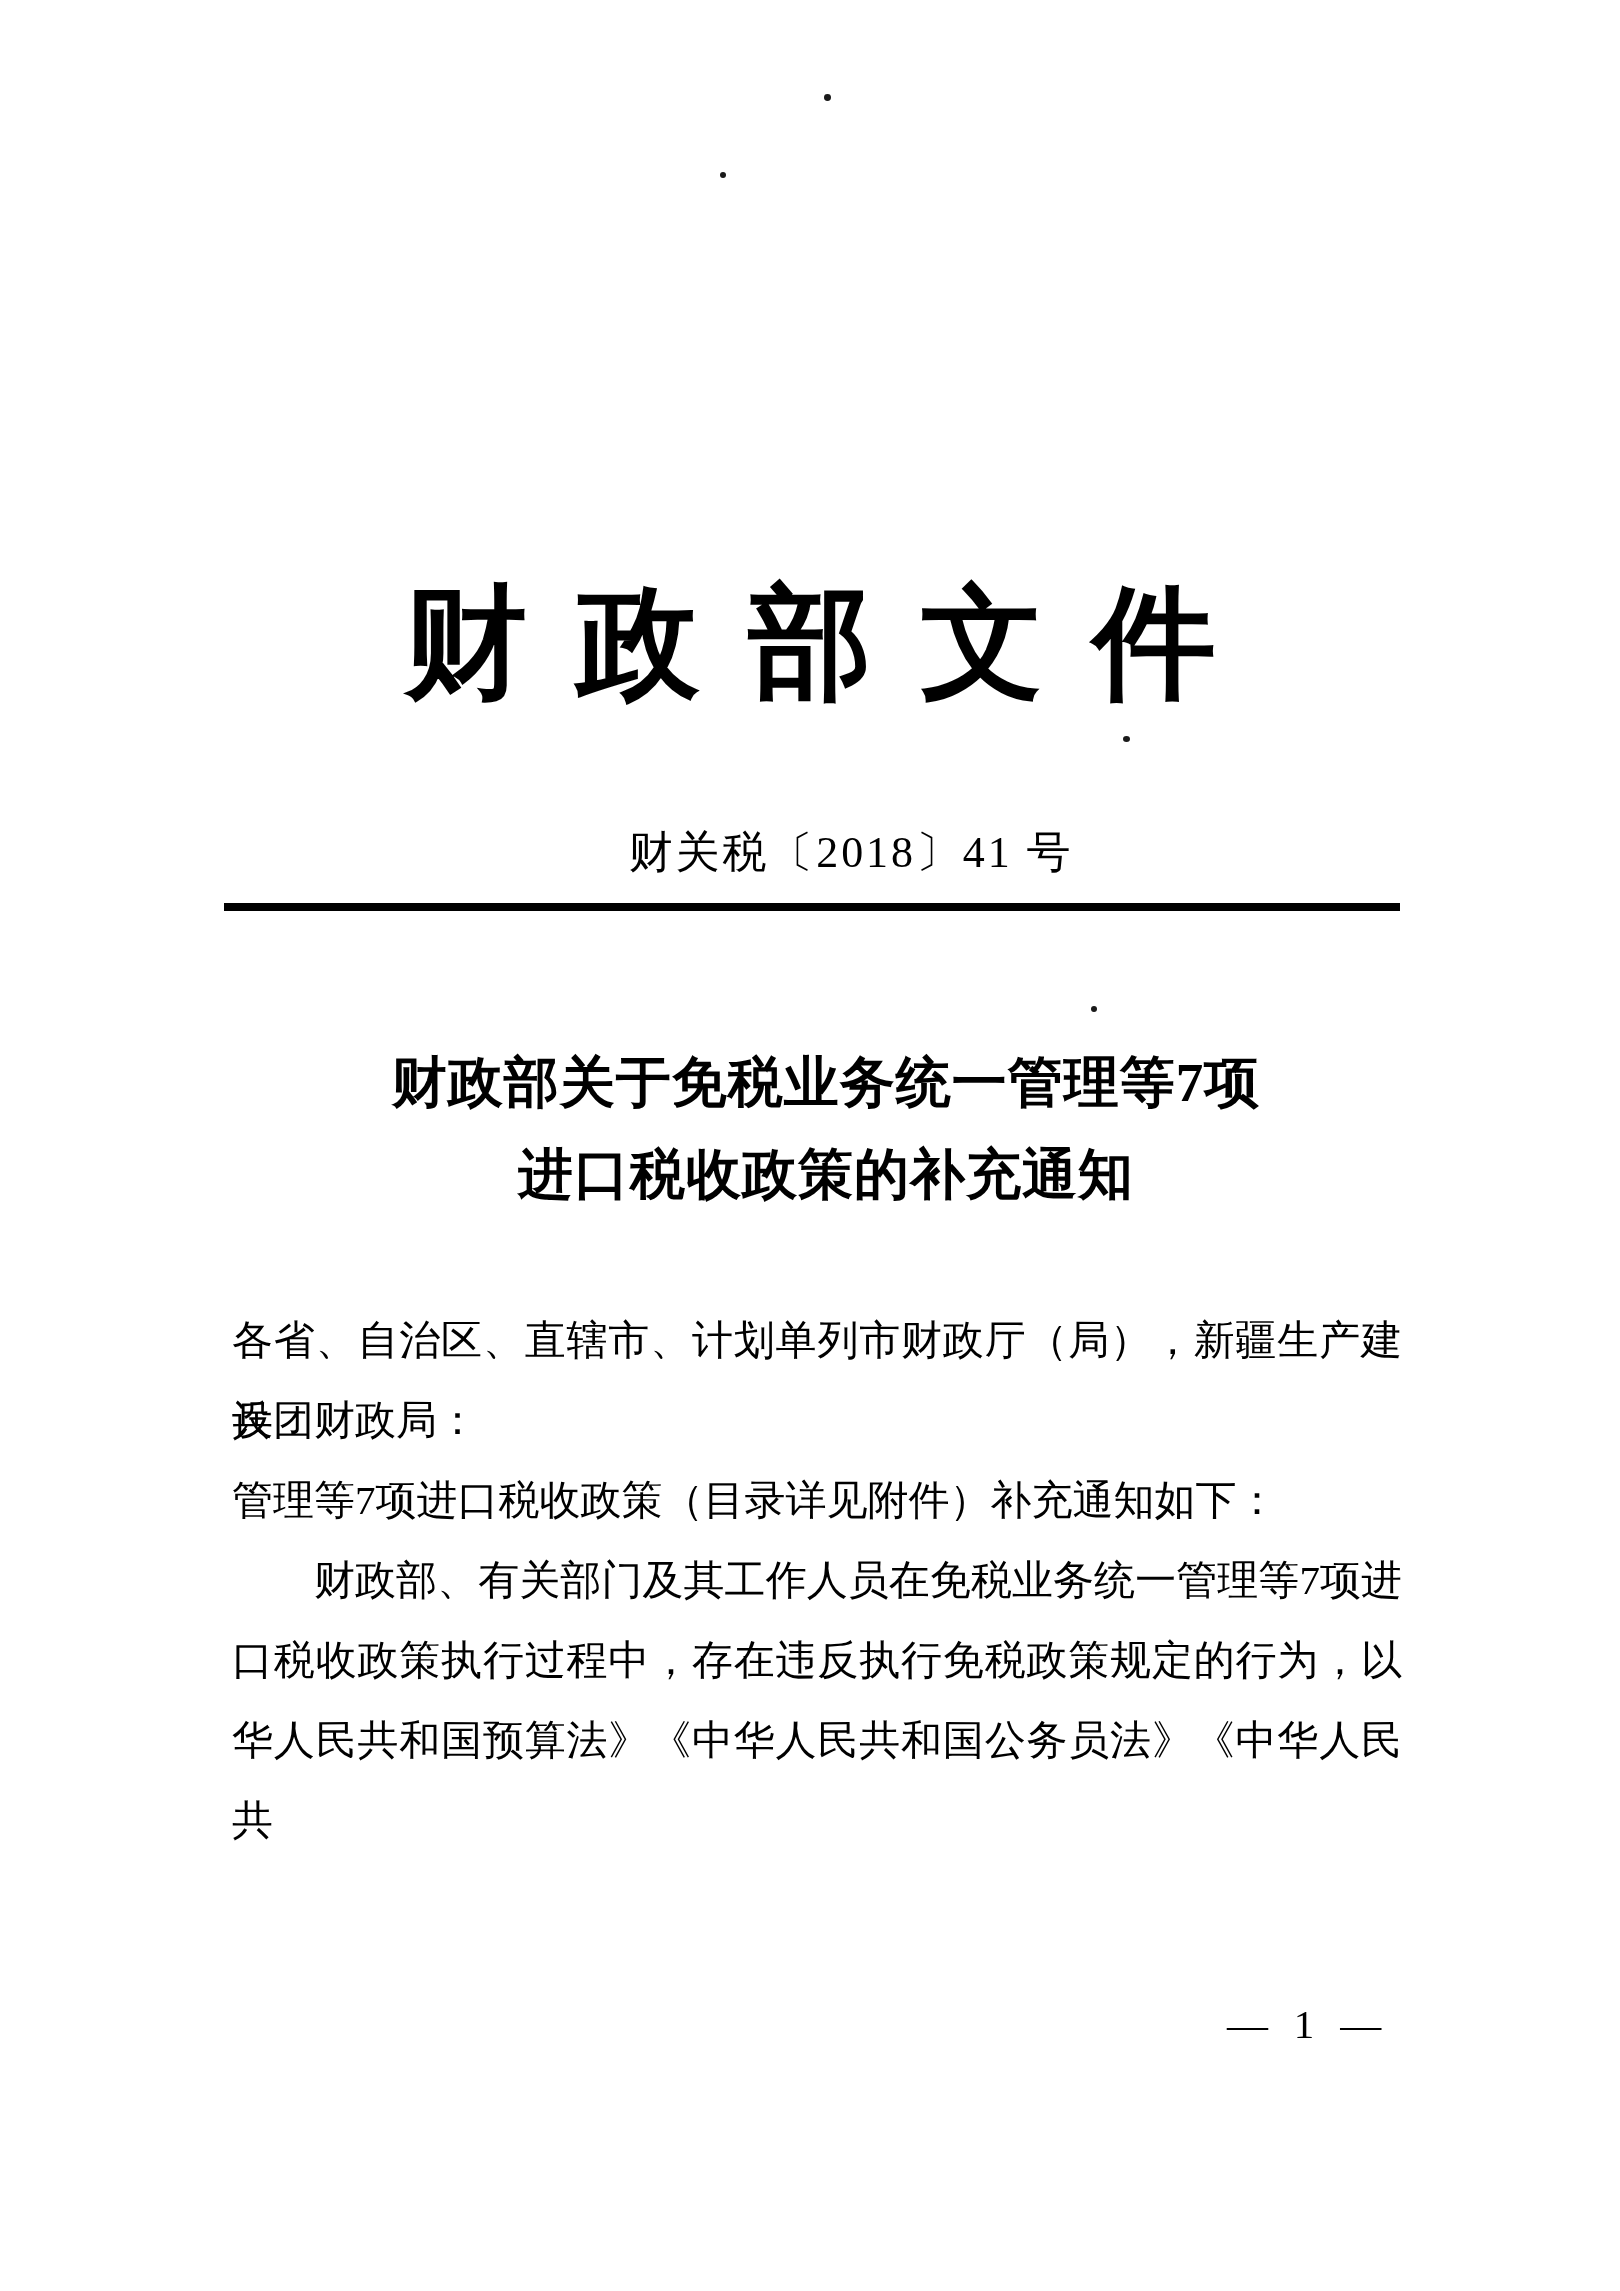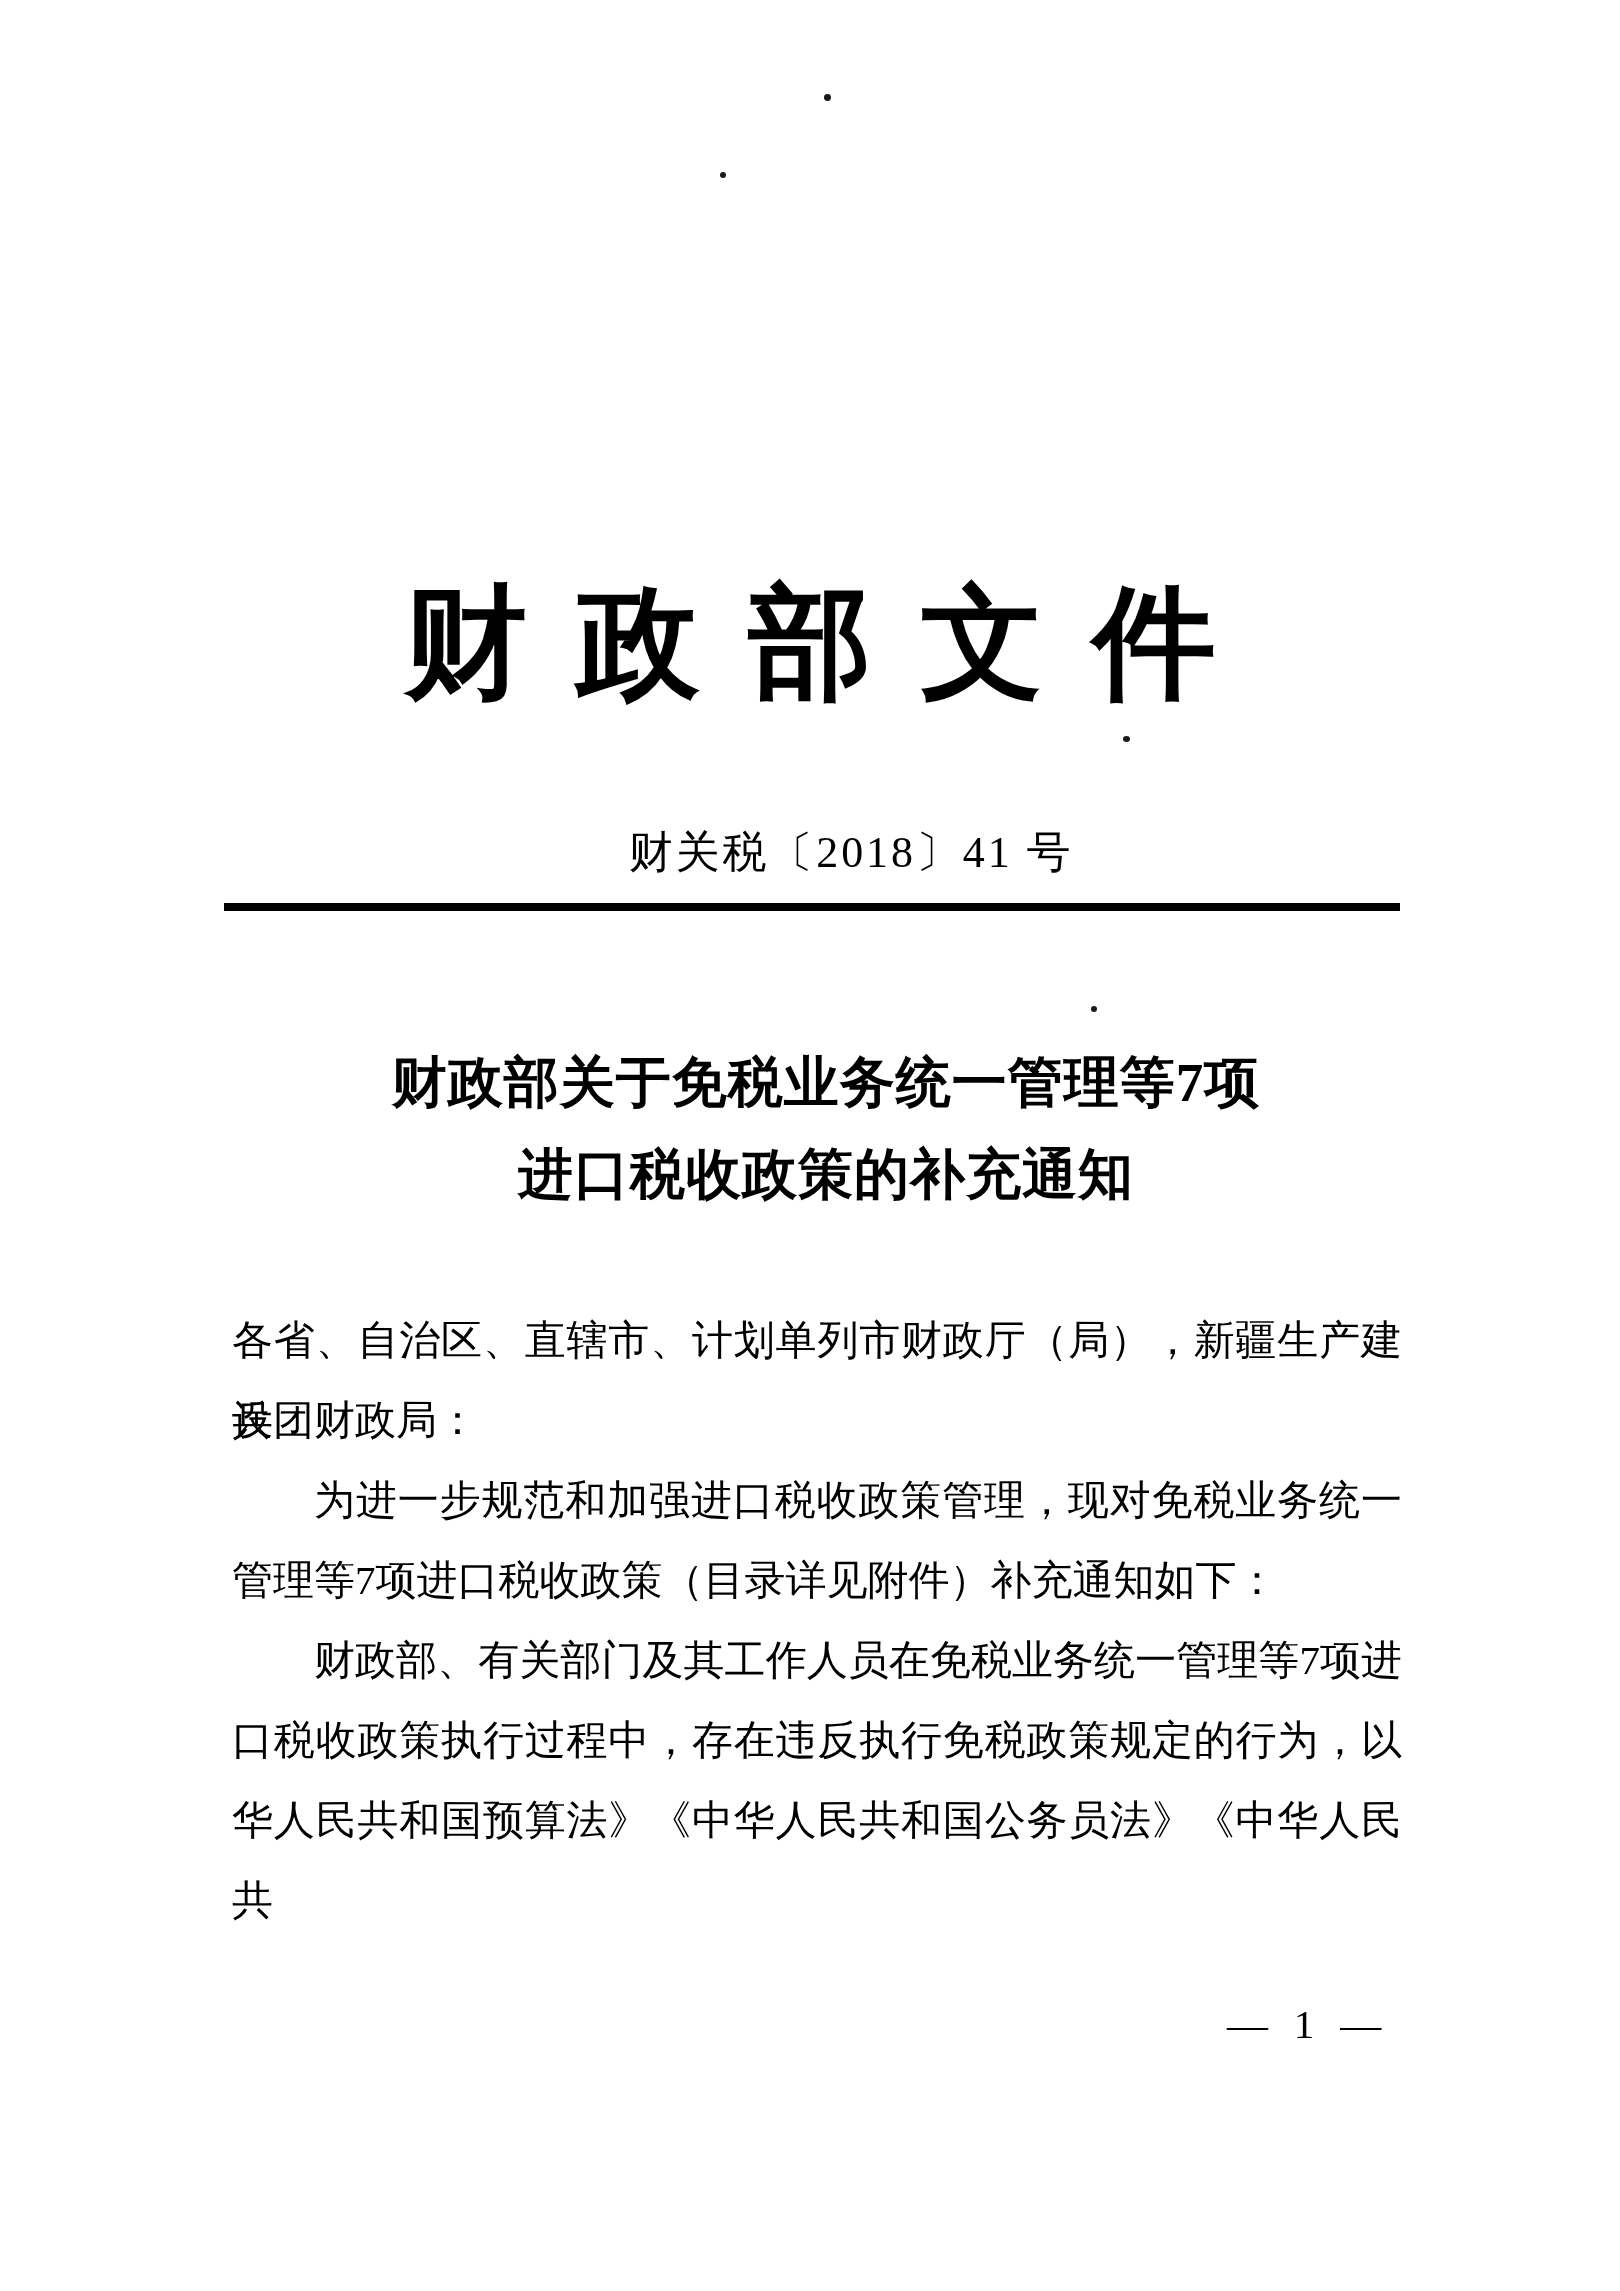--- a/index.html
+++ b/index.html
@@ -135,21 +135,20 @@
   <div class="divider"></div>
 
   <h1 class="subject">
     <div>财政部关于免税业务统一管理等7项</div>
     <div>进口税收政策的补充通知</div>
   </h1>
 
   <div class="body-block">
     <div class="body-line fill">各省、自治区、直辖市、计划单列市财政厅（局），新疆生产建设</div>
     <div class="body-line">兵团财政局：</div>
-    <div class="body-line fill indent">为进一步规范和加强进口税收政策管理，现对免税业务统一</div>
     <div class="body-line">管理等7项进口税收政策（目录详见附件）补充通知如下：</div>
     <div class="body-line fill indent">财政部、有关部门及其工作人员在免税业务统一管理等7项进</div>
     <div class="body-line fill">口税收政策执行过程中，存在违反执行免税政策规定的行为，以</div>
     <div class="body-line fill">华人民共和国预算法》《中华人民共和国公务员法》《中华人民共</div>
   </div>
 
   <div class="page-number">— 1 —</div>
 
 </div>
 

